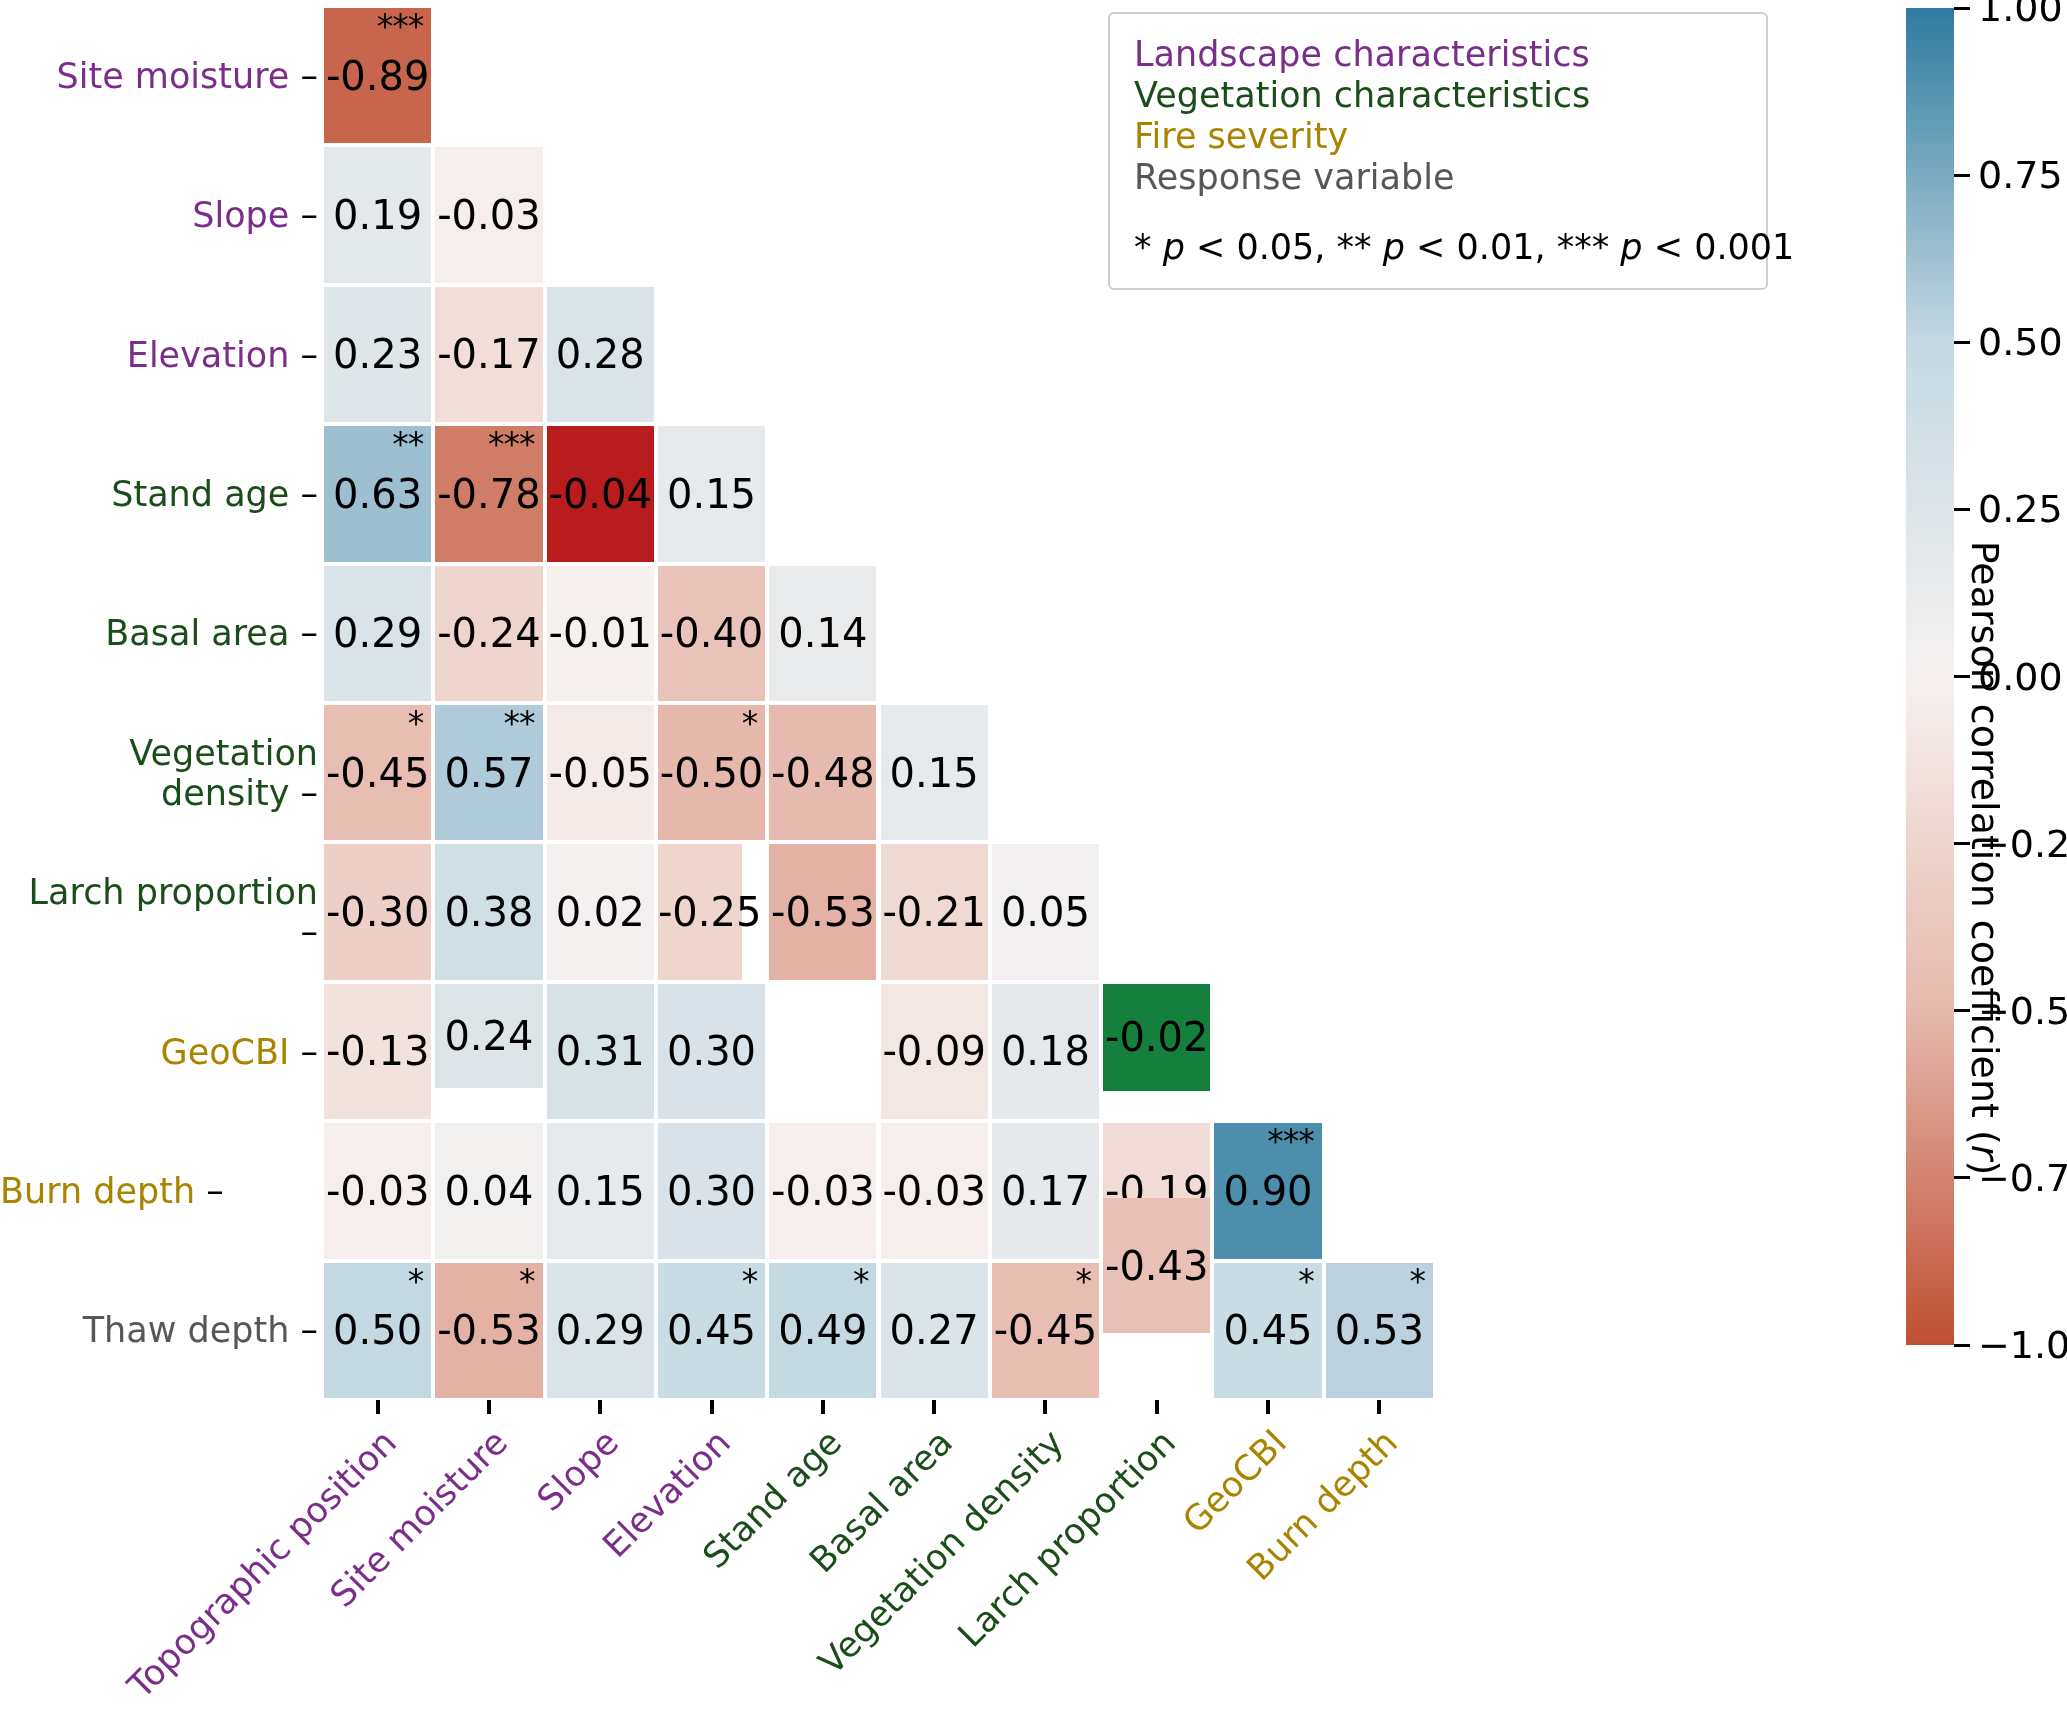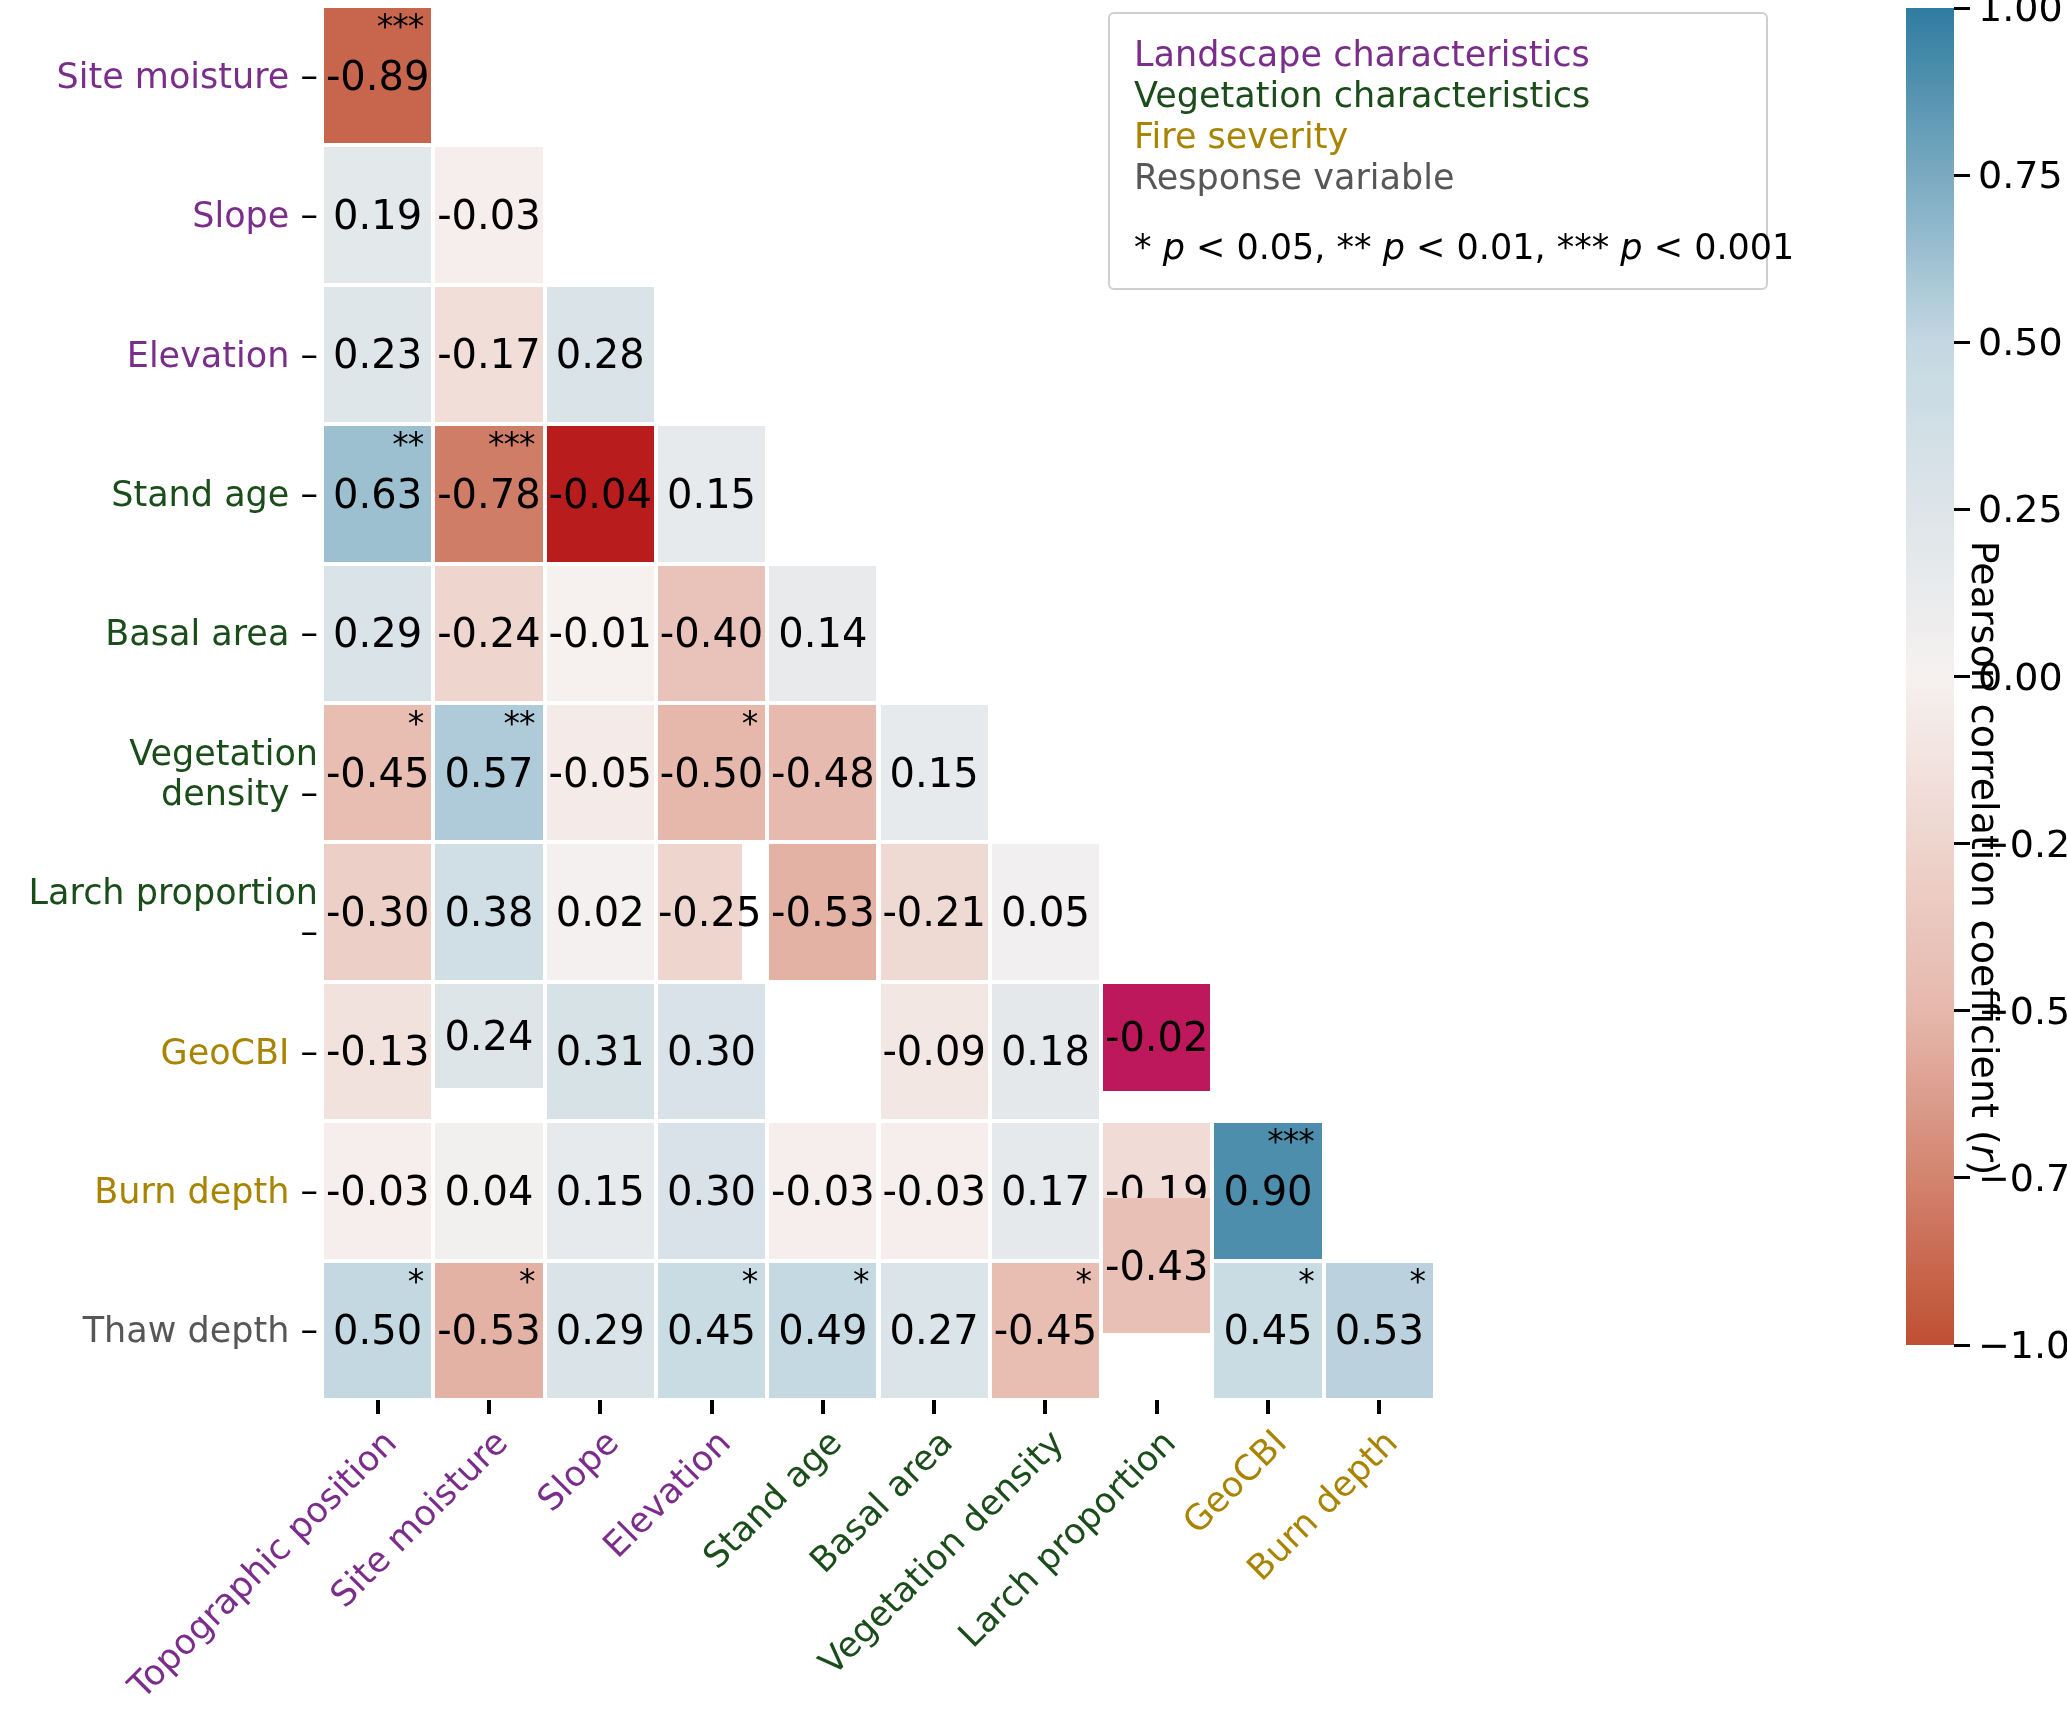--- a/index.html
+++ b/index.html
@@ -156,21 +156,21 @@
 
   <div class="rowlab-wrap">
       <div style="position: absolute; left: 0px; top: 69.7px; width: 318px; transform: translateY(-50%); text-align: right;"><span style="font-size: 35px; color: rgb(123, 45, 139);">Site moisture</span><span style="font-size: 35px; color: rgb(0, 0, 0);"> – </span></div>
       <div style="position: absolute; left: 0px; top: 209.1px; width: 318px; transform: translateY(-50%); text-align: right;"><span style="font-size: 35px; color: rgb(123, 45, 139);">Slope</span><span style="font-size: 35px; color: rgb(0, 0, 0);"> – </span></div>
       <div style="position: absolute; left: 0px; top: 348.5px; width: 318px; transform: translateY(-50%); text-align: right;"><span style="font-size: 35px; color: rgb(123, 45, 139);">Elevation</span><span style="font-size: 35px; color: rgb(0, 0, 0);"> – </span></div>
       <div style="position: absolute; left: 0px; top: 487.9px; width: 318px; transform: translateY(-50%); text-align: right;"><span style="font-size: 35px; color: rgb(27, 77, 27);">Stand age</span><span style="font-size: 35px; color: rgb(0, 0, 0);"> – </span></div>
       <div style="position: absolute; left: 0px; top: 627.3px; width: 318px; transform: translateY(-50%); text-align: right;"><span style="font-size: 35px; color: rgb(27, 77, 27);">Basal area</span><span style="font-size: 35px; color: rgb(0, 0, 0);"> – </span></div>
       <div style="position: absolute; left: 0px; top: 766.7px; width: 318px; transform: translateY(-50%); text-align: right;"><span style="font-size: 35px; color: rgb(27, 77, 27);">Vegetation density</span><span style="font-size: 35px; color: rgb(0, 0, 0);"> – </span></div>
       <div style="position: absolute; left: 0px; top: 906.1px; width: 318px; transform: translateY(-50%); text-align: right;"><span style="font-size: 35px; color: rgb(27, 77, 27);">Larch proportion</span><span style="font-size: 35px; color: rgb(0, 0, 0);"> – </span></div>
       <div style="position: absolute; left: 0px; top: 1045.5px; width: 318px; transform: translateY(-50%); text-align: right;"><span style="font-size: 35px; color: rgb(169, 132, 0);">GeoCBI</span><span style="font-size: 35px; color: rgb(0, 0, 0);"> – </span></div>
-      <div style="position: absolute; left: 0px; top: 1184.9px; width: 318px; transform: translateY(-50%); text-align: right;"><span style="font-size: 35px; color: rgb(169, 132, 0);">Burn depth</span><span style="font-size: 35px; color: rgb(0, 0, 0);"> – </span></div>
+      <div style="position: absolute; left: 0px; top: 1184.9px; width: 318px; transform: translateY(-50%); text-align: left;"><span style="font-size: 35px; color: rgb(169, 132, 0);">Burn depth</span><span style="font-size: 35px; color: rgb(0, 0, 0);"> – </span></div>
       <div style="position: absolute; left: 0px; top: 1324.3px; width: 318px; transform: translateY(-50%); text-align: right;"><span style="font-size: 35px; color: rgb(87, 87, 87);">Thaw depth</span><span style="font-size: 35px; color: rgb(0, 0, 0);"> – </span></div>
     </div>
 
   <div id="matrix">
       <div class="cell" style="left: 2px; top: 2px; width: 107.3px; height: 135.4px; background: rgb(200, 102, 77);">
         <div class="val">-0.89</div>
         <div class="stars">***</div>
       </div>
       <div class="cell" style="left: 2px; top: 141.4px; width: 107.3px; height: 135.4px; background: rgb(227, 232, 235);">
         <div class="val">0.19</div>
@@ -269,21 +269,21 @@
       </div>
       <div class="cell" style="left: 335.9px; top: 977.8px; width: 107.3px; height: 135.4px; background: rgb(216, 226, 232);">
         <div class="val">0.30</div>
       </div>
       <div class="cell" style="left: 558.5px; top: 977.8px; width: 107.3px; height: 135.4px; background: rgb(243, 231, 228);">
         <div class="val">-0.09</div>
       </div>
       <div class="cell" style="left: 669.8px; top: 977.8px; width: 107.3px; height: 135.4px; background: rgb(228, 232, 235);">
         <div class="val">0.18</div>
       </div>
-      <div class="cell" style="left: 781.1px; top: 977.8px; width: 107.3px; height: 107px; background: #be185d;">
+      <div class="cell" style="left: 781.1px; top: 977.8px; width: 107.3px; height: 107px; background: #15803d;">
         <div class="val">-0.02</div>
       </div>
       <div class="cell" style="left: 2px; top: 1117.2px; width: 107.3px; height: 135.4px; background: rgb(245, 238, 236);">
         <div class="val">-0.03</div>
       </div>
       <div class="cell" style="left: 113.3px; top: 1117.2px; width: 107.3px; height: 135.4px; background: rgb(242, 239, 239);">
         <div class="val">0.04</div>
       </div>
       <div class="cell" style="left: 224.6px; top: 1117.2px; width: 107.3px; height: 135.4px; background: rgb(231, 234, 236);">
         <div class="val">0.15</div>

